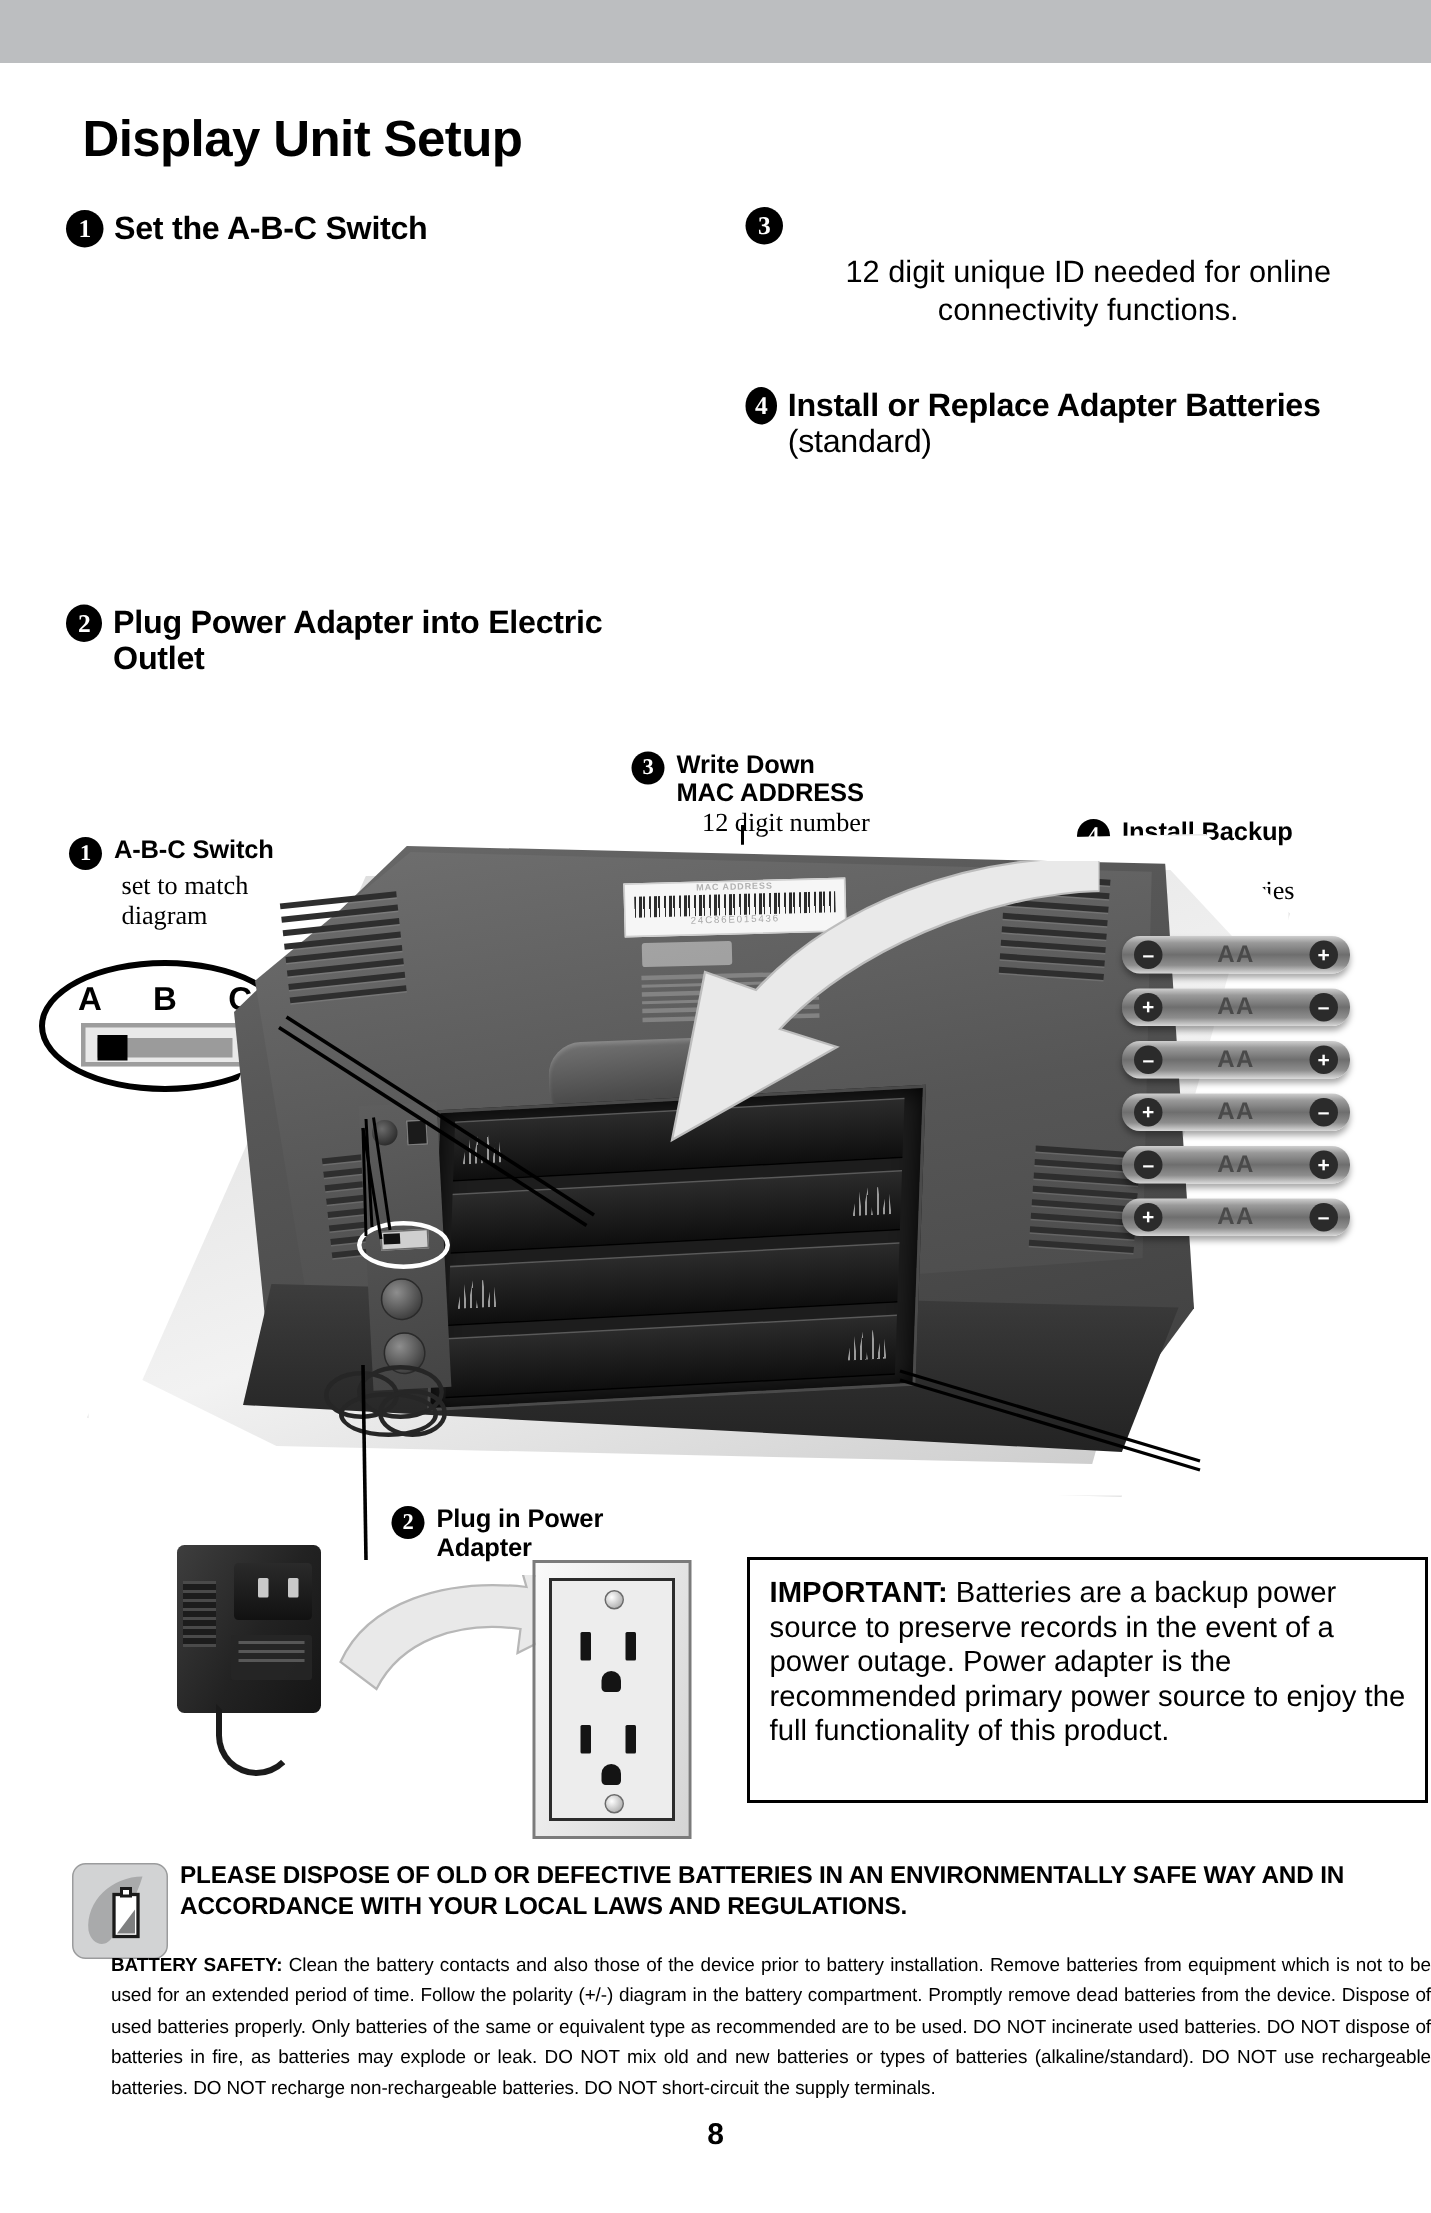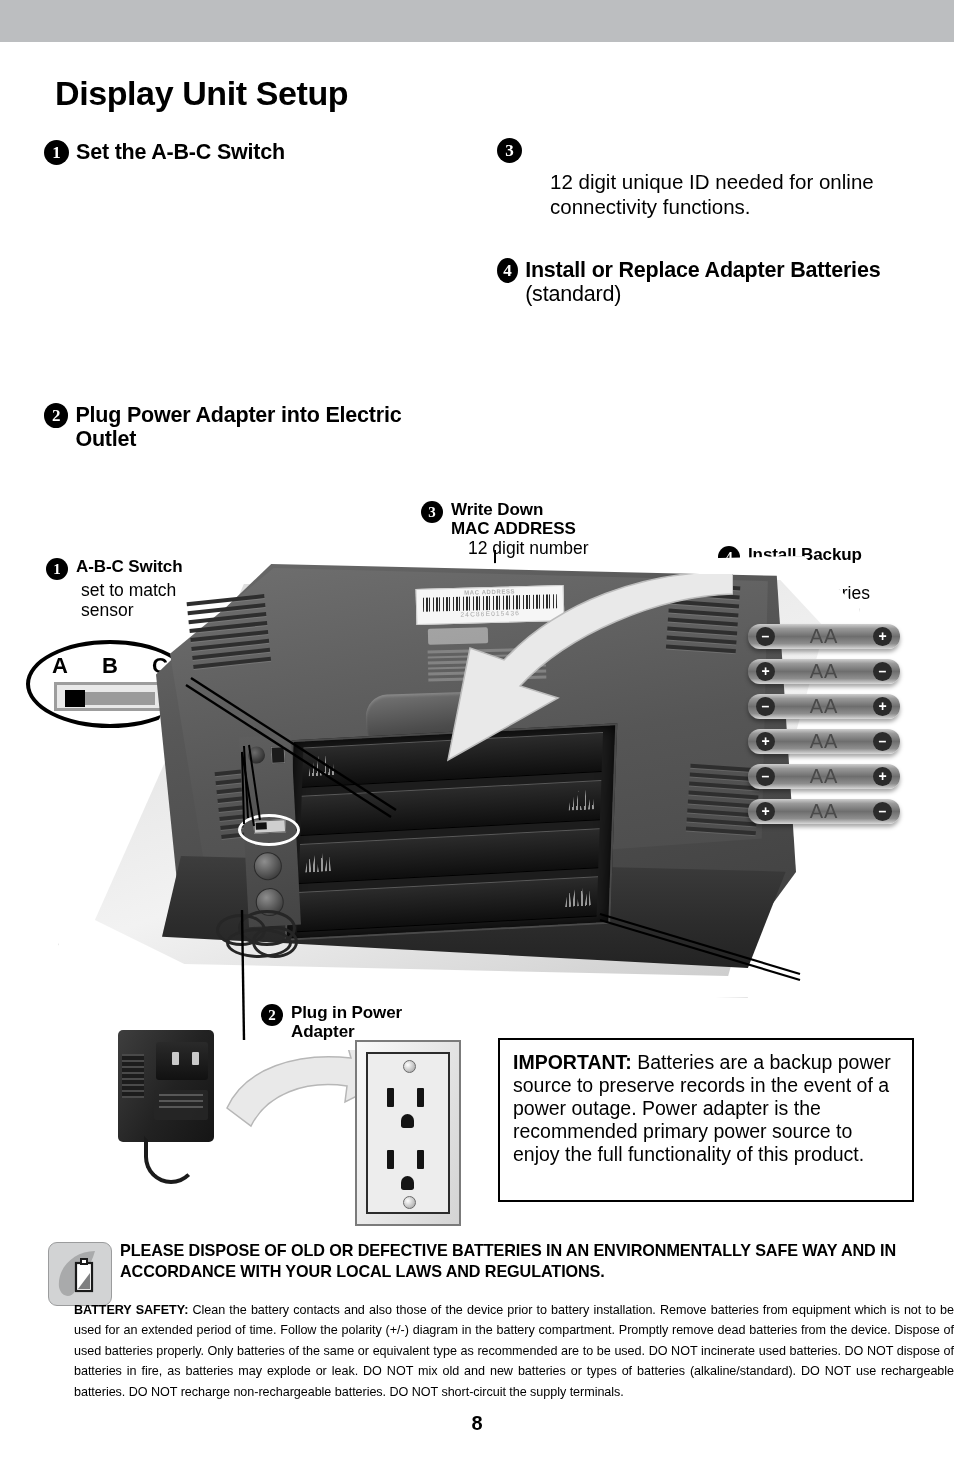--- a/index.html
+++ b/index.html
@@ -24,32 +24,32 @@
   .step-head{display:flex;align-items:flex-start;gap:7px;}
   .step-title{font-size:21.5px;font-weight:bold;line-height:1.12;letter-spacing:-0.2px;}
   .step-title .light{font-weight:normal;}
   .step-body{font-size:20.5px;line-height:1.22;margin-top:4px;}
 
   
   #step1{left:44px;top:140px;width:415px;}
   #step1 .step-body{margin-left:36px;margin-top:6px;}
   #step2{left:44px;top:403px;width:415px;}
   #step3{left:497px;top:138px;width:415px;}
-  #step3 .step-body{margin-left:53px;margin-top:6px;}
+  #step3 .step-body{margin-left:42px;margin-top:6px;text-align:center;}
   #step4{left:497px;top:258px;width:415px;}
   #step4 .step-body{margin-left:41px;margin-top:8px;}
 
   
   .diagram{position:absolute;left:0;top:480px;width:954px;height:760px;}
 
   
   .callout{position:absolute;}
   .callout .c-row{display:flex;align-items:flex-start;gap:8px;}
   .c-bold{font-size:17px;font-weight:bold;line-height:1.1;letter-spacing:-0.1px;}
-  .c-norm{font-size:17.5px;line-height:1.15;font-weight:normal;}
+  .c-norm{font-size:17.5px;line-height:1.15;font-weight:normal;font-family:Liberation Serif, serif;}
 
   #callout3{left:421px;top:21px;}
   #callout3 .sub{margin-left:47px;}
   #callout1{left:46px;top:78px;}
   #callout1 .sub{margin-left:35px;}
   #callout4{left:718px;top:66px;}
   #callout4 .sub{margin-left:42px;}
   #callout2{left:261px;top:524px;}
 
   
@@ -140,21 +140,21 @@
 
   
   .batstack{position:absolute;left:748px;top:144px;width:152px;}
   .cell{position:relative;width:152px;height:25px;margin-bottom:10px;border-radius:12px;
         background:linear-gradient(180deg,#cfcfcf 0%,#9a9a9a 18%,#6e6e6e 50%,#8d8d8d 78%,#d8d8d8 100%);
         box-shadow:0 3px 4px rgba(0,0,0,.35);display:flex;align-items:center;
         justify-content:space-between;padding:0 8px;box-sizing:border-box;}
   .cell .term{width:19px;height:19px;border-radius:50%;background:#2b2b2b;color:#fff;
               font-size:14px;font-weight:bold;line-height:19px;text-align:center;
               flex:0 0 auto;}
-  .cell .aa{font-size:20px;font-weight:normal;color:#4a4a4a;letter-spacing:1px;}
+  .cell .aa{font-size:16px;font-weight:bold;color:#4a4a4a;letter-spacing:1px;}
 
   
   .bubble{position:absolute;left:26px;top:160px;width:160px;height:80px;
           border:4px solid #000;border-radius:50%;background:#fff;}
   .bubble .letters{position:absolute;left:22px;top:9px;width:116px;
                    display:flex;justify-content:space-between;
                    font-size:22px;font-weight:bold;}
   .bubble .sw-outer{position:absolute;left:24px;top:38px;width:112px;height:29px;
                     background:#e9e9e9;border:3px solid #9d9d9d;box-sizing:border-box;}
   .bubble .sw-track{position:absolute;left:8px;top:7px;width:90px;height:13px;
@@ -185,21 +185,21 @@
   .outlet .screw{position:absolute;left:48px;width:11px;height:11px;border-radius:50%;
                  background:radial-gradient(circle at 35% 35%,#fff,#9a9a9a);
                  border:1px solid #6a6a6a;}
   .outlet .slot{position:absolute;width:7px;height:19px;background:#141414;border-radius:1px;}
   .outlet .gnd{position:absolute;width:13px;height:14px;background:#141414;
                border-radius:7px 7px 3px 3px;}
 
   .arrow2{position:absolute;left:225px;top:1050px;width:175px;height:110px;}
 
   
-  .important{position:absolute;left:498px;top:1038px;width:416px;height:164px;
+  .important{position:absolute;left:498px;top:1038px;width:454px;height:164px;
              border:2px solid #000;box-sizing:border-box;padding:11px 13px;
              font-size:19.5px;line-height:1.18;}
   .important b{font-weight:bold;}
 
   
   .leafbox{position:absolute;left:48px;top:1242px;width:62px;height:62px;border-radius:9px;
            background:#d2d3d4;border:1px solid #9b9c9d;}
   .disposal{position:absolute;left:120px;top:1240px;width:798px;
             font-size:16.2px;font-weight:bold;line-height:1.28;letter-spacing:-0.1px;}
   .safety{position:absolute;left:120px;top:1296px;width:798px;
@@ -260,21 +260,21 @@
   </div>
 
   <div class="leader" style="left:494px;top:70px;width:2px;height:38px;"></div>
 
   <div class="callout" id="callout1">
     <div class="c-row">
       <span class="numcircle sm">1</span>
       <span class="c-bold">A-B-C Switch</span>
     </div>
     <div class="c-norm sub">set to match</div>
-    <div class="c-norm sub">sensor</div>
+    <div class="c-norm sub">diagram</div>
   </div>
 
   <div class="bubble">
     <div class="letters">
       <span>A</span>
       <span>B</span>
       <span>C</span>
     </div>
     <div class="sw-outer">
       <div class="sw-track"></div>

